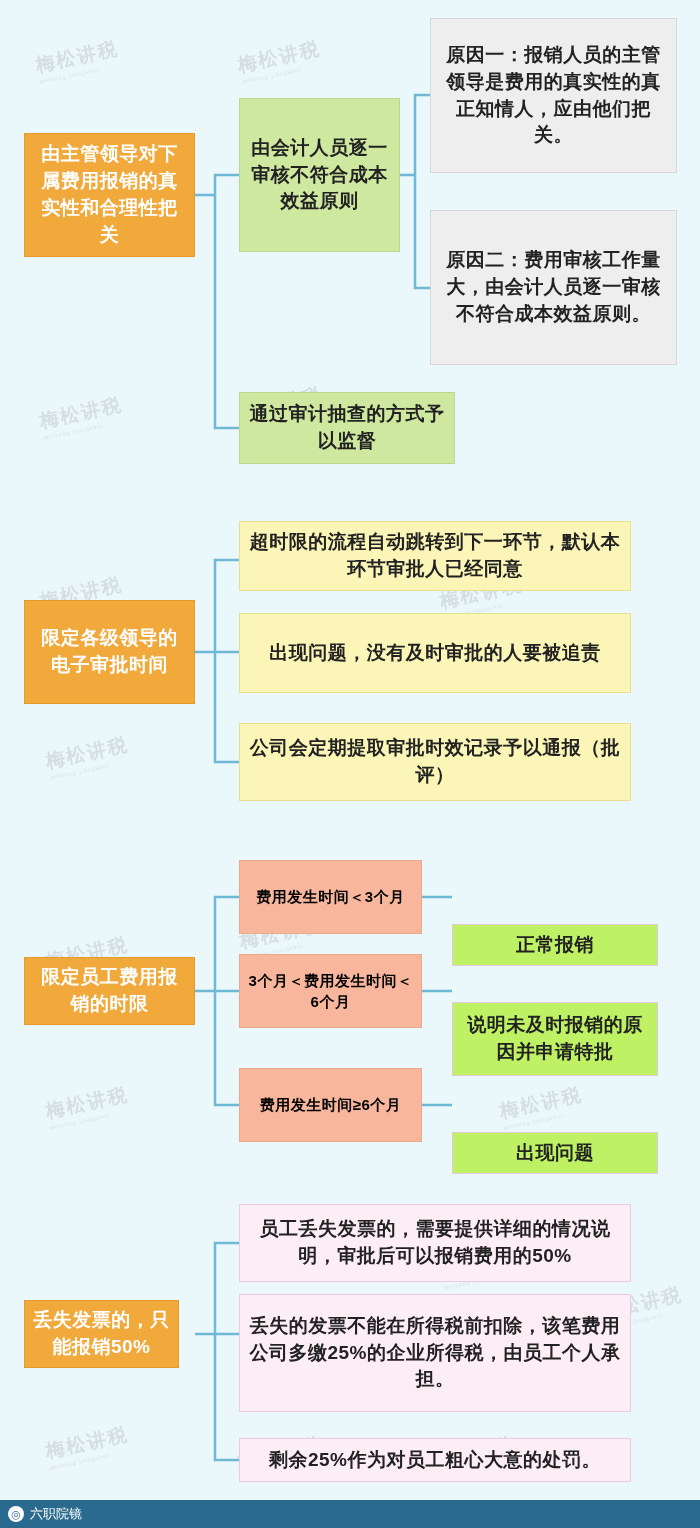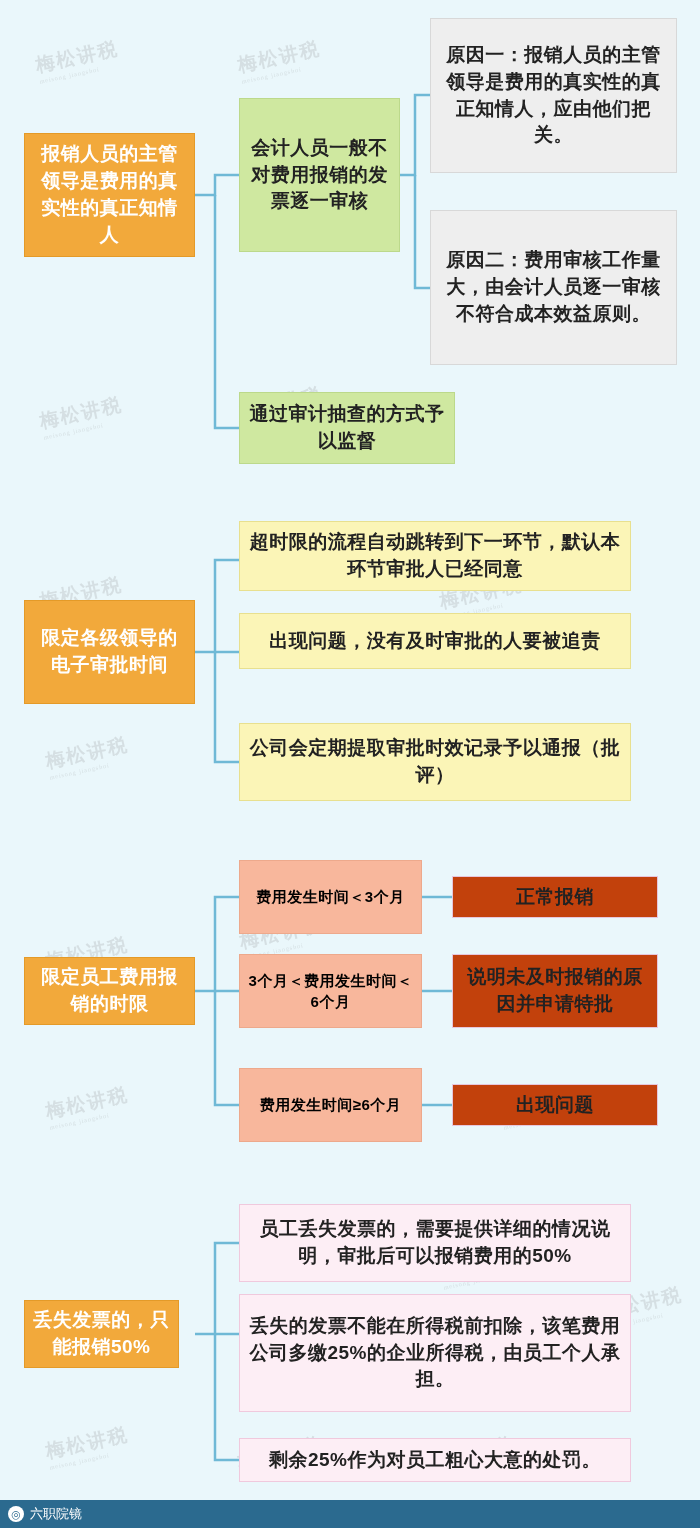--- a/index.html
+++ b/index.html
@@ -38,21 +38,21 @@
     line-height:1.42;
     padding:20px 8px;
     letter-spacing:0.5px;
   }
   .orange{background:#f2a93b;color:#ffffff;border:1px solid #e49a28;font-size:19px;}
   .green{background:#cfe8a0;color:#222;border:1px solid #bcd98b;font-size:19px;}
   .grey{background:#eeeeee;color:#222;border:1px solid #d8d8d8;font-size:19px;}
   .yellow{background:#fbf5b7;color:#222;border:1px solid #e8e08f;font-size:19px;}
   .salmon{background:#f8b79c;color:#000000;border:1px solid #eda territory;font-size:15px;}
   .salmon{border:1px solid #eda98c;}
-  .pink{background:#c2410c;color:#222;border:1px solid #e6c7dd;font-size:19px;}
+  .pink{background:#bef264;color:#222;border:1px solid #e6c7dd;font-size:19px;margin-top:48px;}
   .pinklite{background:#fdeef5;color:#222;border:1px solid #f0c9dd;font-size:19px;}
 
   svg.lines{position:absolute;left:0;top:0;width:700px;height:1528px;pointer-events:none;}
 
   .footer{
     position:absolute;left:0;bottom:0;width:700px;height:28px;
     background:#2b6a8f;color:#fff;display:flex;align-items:center;
     font-size:13px;padding-left:8px;box-sizing:border-box;gap:6px;
   }
   .footer .logo{
@@ -105,35 +105,35 @@
   <div class="wm" style="left:240px;top:920px;"><span>梅松讲税</span><small>meisong jiangshui</small></div>
   <div class="wm" style="left:46px;top:940px;"><span>梅松讲税</span><small>meisong jiangshui</small></div>
   <div class="wm" style="left:46px;top:1090px;"><span>梅松讲税</span><small>meisong jiangshui</small></div>
   <div class="wm" style="left:500px;top:1090px;"><span>梅松讲税</span><small>meisong jiangshui</small></div>
   <div class="wm" style="left:440px;top:1250px;"><span>梅松讲税</span><small>meisong jiangshui</small></div>
   <div class="wm" style="left:600px;top:1290px;"><span>梅松讲税</span><small>meisong jiangshui</small></div>
   <div class="wm" style="left:46px;top:1430px;"><span>梅松讲税</span><small>meisong jiangshui</small></div>
   <div class="wm" style="left:238px;top:1440px;"><span>梅松讲税</span><small>meisong jiangshui</small></div>
   <div class="wm" style="left:430px;top:1440px;"><span>梅松讲税</span><small>meisong jiangshui</small></div>
 
-  <div class="node orange" style="left:24px;top:133px;width:171px;height:124px;">报销人员的主管领导是费用的真实性的真正知情人</div>
+  <div class="node orange" style="left:24px;top:133px;width:171px;height:124px;">由主管领导对下属费用报销的真实性和合理性把关</div>
 
-  <div class="node green" style="left:239px;top:98px;width:161px;height:154px;">会计人员一般不对费用报销的发票逐一审核</div>
+  <div class="node green" style="left:239px;top:98px;width:161px;height:154px;">由会计人员逐一审核不符合成本效益原则</div>
 
   <div class="node grey" style="left:430px;top:18px;width:247px;height:155px;">原因一：报销人员的主管领导是费用的真实性的真正知情人，应由他们把关。</div>
 
   <div class="node grey" style="left:430px;top:210px;width:247px;height:155px;">原因二：费用审核工作量大，由会计人员逐一审核不符合成本效益原则。</div>
 
   <div class="node green" style="left:239px;top:392px;width:216px;height:72px;">通过审计抽查的方式予以监督</div>
 
   <div class="node orange" style="left:24px;top:600px;width:171px;height:104px;">限定各级领导的电子审批时间</div>
 
   <div class="node yellow" style="left:239px;top:521px;width:392px;height:70px;">超时限的流程自动跳转到下一环节，默认本环节审批人已经同意</div>
 
-  <div class="node yellow" style="left:239px;top:613px;width:392px;height:56px;">出现问题，没有及时审批的人要被追责</div>
+  <div class="node yellow" style="left:239px;top:613px;width:392px;height:80px;">出现问题，没有及时审批的人要被追责</div>
 
   <div class="node yellow" style="left:239px;top:723px;width:392px;height:78px;">公司会定期提取审批时效记录予以通报（批评）</div>
 
   <div class="node orange" style="left:24px;top:957px;width:171px;height:68px;">限定员工费用报销的时限</div>
 
   <div class="node salmon" style="left:239px;top:860px;width:183px;height:74px;">费用发生时间＜3个月</div>
   <div class="node pink" style="left:452px;top:876px;width:206px;height:42px;">正常报销</div>
 
   <div class="node salmon" style="left:239px;top:954px;width:183px;height:74px;">3个月＜费用发生时间＜6个月</div>
   <div class="node pink" style="left:452px;top:954px;width:206px;height:74px;">说明未及时报销的原因并申请特批</div>

